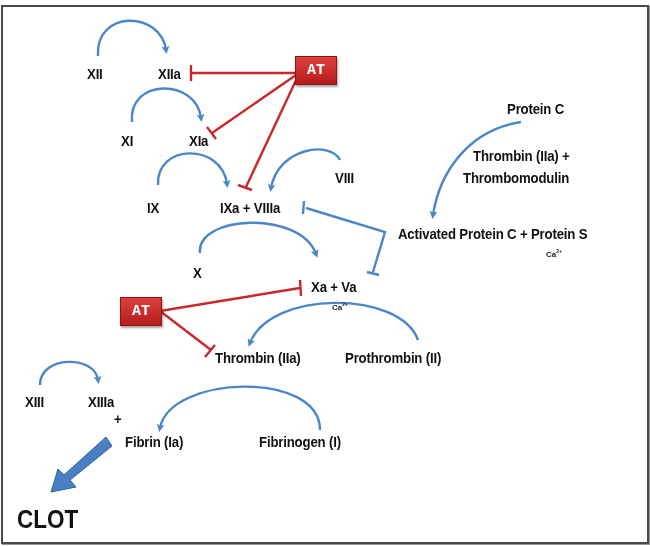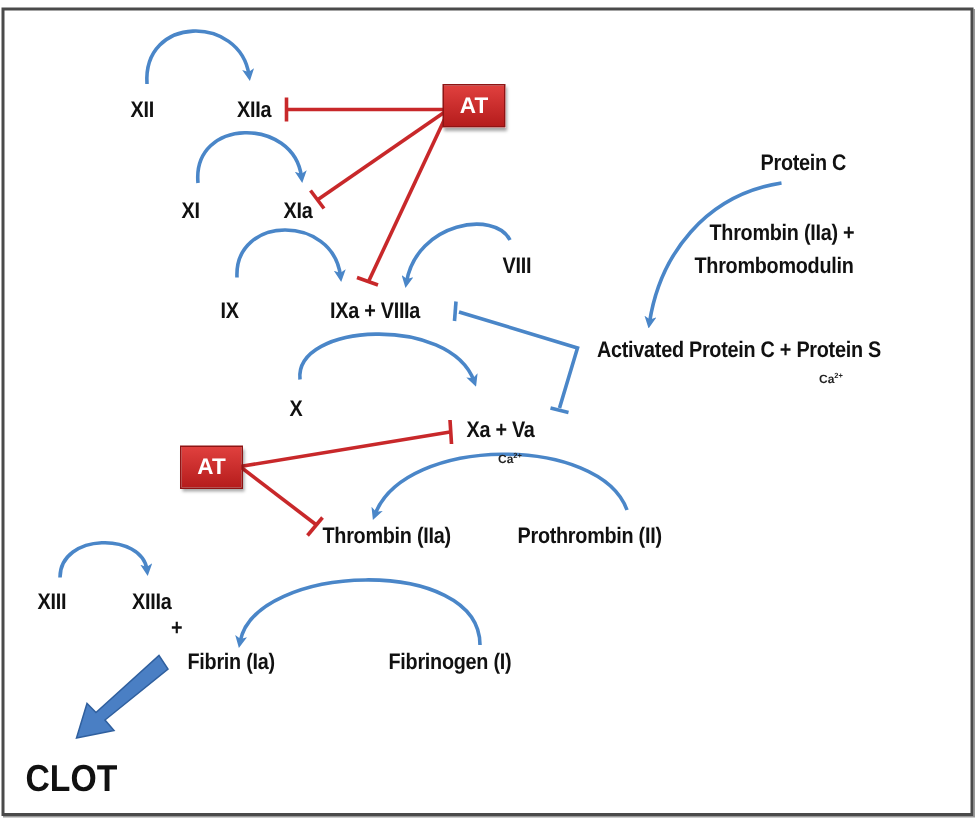--- a/index.html
+++ b/index.html
@@ -9,21 +9,21 @@
            border:2px solid #4a4a4a; box-shadow: 1px 1px 0 #999; background:#fff; }
   svg.links { position:absolute; left:0; top:0; width:650px; height:546px; }
   .lbl { position:absolute; font-weight:bold; font-size:15px; color:#111;
          white-space:nowrap; transform:scaleX(0.88); transform-origin:left center;
          letter-spacing:-0.2px; line-height:17px; }
   .sup-ca { position:absolute; font-size:8px; color:#222; font-weight:bold; white-space:nowrap; }
   .sup-ca sup { font-size:5px; }
   .at { position:absolute; width:40px; height:27px; background:linear-gradient(#e0403e,#b51c1c);
         border:1px solid #8e1414; color:#fff; font-weight:bold; font-size:15px;
         display:flex; align-items:center; justify-content:center;
-        box-shadow:1px 2px 2px rgba(0,0,0,0.35); font-family:Liberation Sans, sans-serif; }
+        box-shadow:1px 2px 2px rgba(0,0,0,0.35); font-family:Liberation Mono, monospace; }
   .clot { position:absolute; left:17px; top:505px; font-weight:bold; font-size:25px; color:#111;
           transform:scaleX(0.9); transform-origin:left center; }
 </style>
 </head>
 <body>
 
 <div class="frame"></div>
 
 <svg class="links" viewBox="0 0 650 546">
   <defs>

